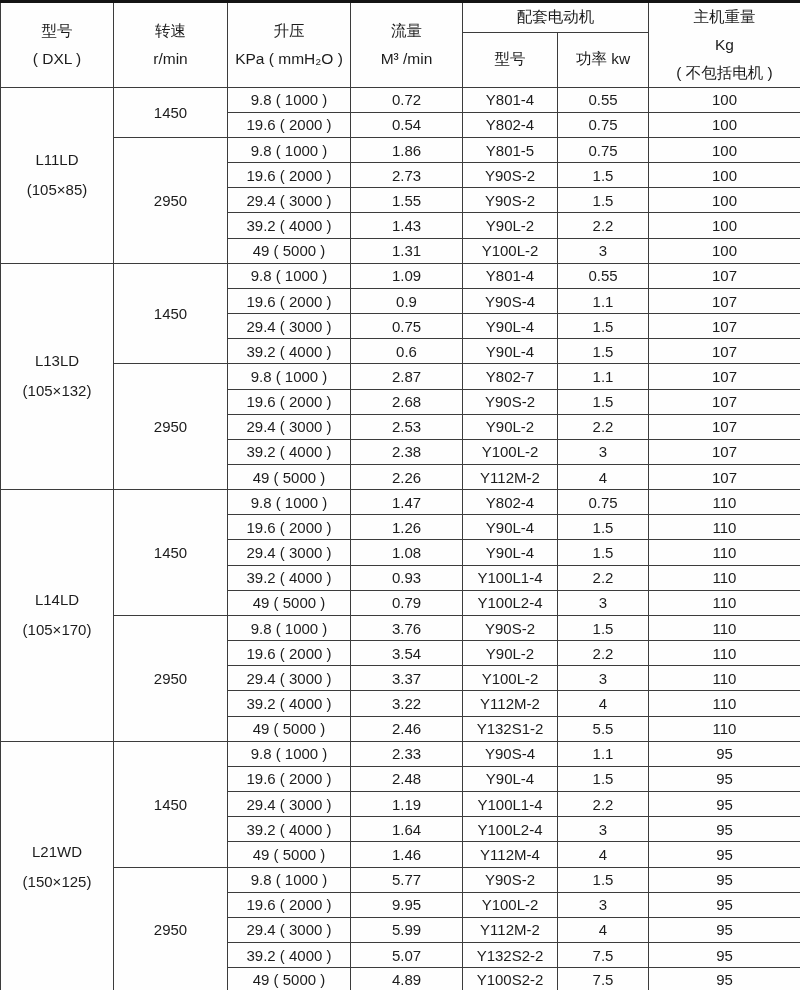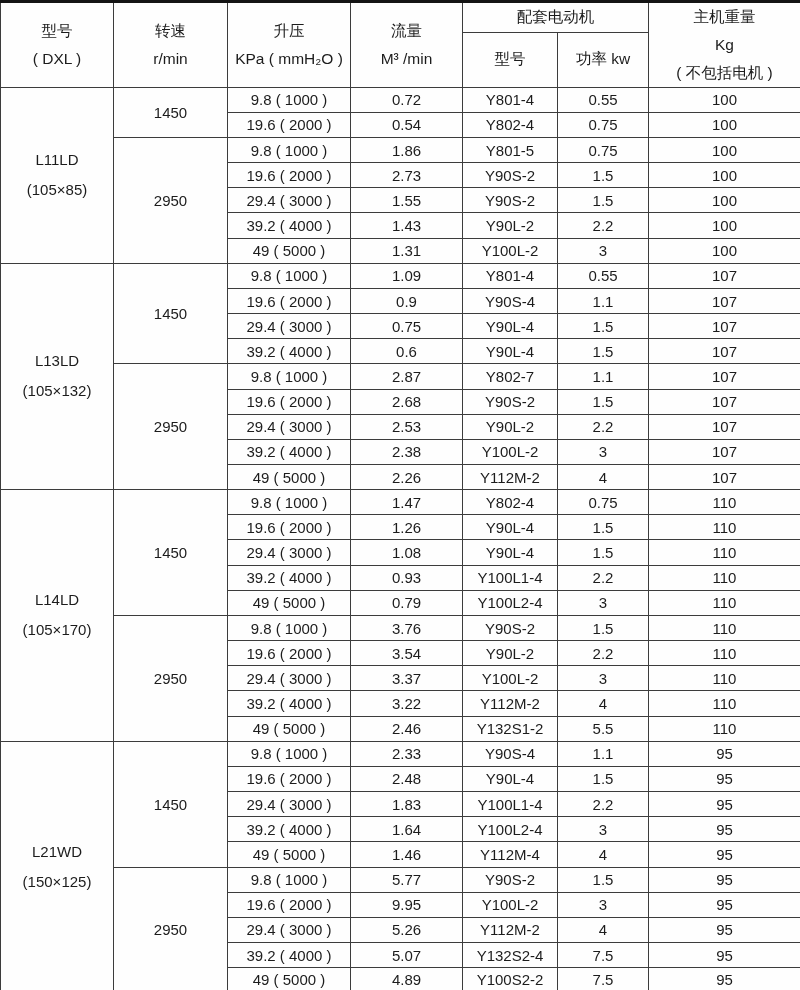--- a/index.html
+++ b/index.html
@@ -302,21 +302,21 @@
       </tr>
       <tr>
         <td>19.6 ( 2000 )</td>
         <td>2.48</td>
         <td>Y90L-4</td>
         <td>1.5</td>
         <td>95</td>
       </tr>
       <tr>
         <td>29.4 ( 3000 )</td>
-        <td>1.83</td>
+        <td>1.19</td>
         <td>Y100L1-4</td>
         <td>2.2</td>
         <td>95</td>
       </tr>
       <tr>
         <td>39.2 ( 4000 )</td>
         <td>1.64</td>
         <td>Y100L2-4</td>
         <td>3</td>
         <td>95</td>
@@ -338,29 +338,29 @@
       </tr>
       <tr>
         <td>19.6 ( 2000 )</td>
         <td>9.95</td>
         <td>Y100L-2</td>
         <td>3</td>
         <td>95</td>
       </tr>
       <tr>
         <td>29.4 ( 3000 )</td>
-        <td>5.26</td>
+        <td>5.99</td>
         <td>Y112M-2</td>
         <td>4</td>
         <td>95</td>
       </tr>
       <tr>
         <td>39.2 ( 4000 )</td>
         <td>5.07</td>
-        <td>Y132S2-4</td>
+        <td>Y132S2-2</td>
         <td>7.5</td>
         <td>95</td>
       </tr>
       <tr>
         <td>49 ( 5000 )</td>
         <td>4.89</td>
         <td>Y100S2-2</td>
         <td>7.5</td>
         <td>95</td>
       </tr>

